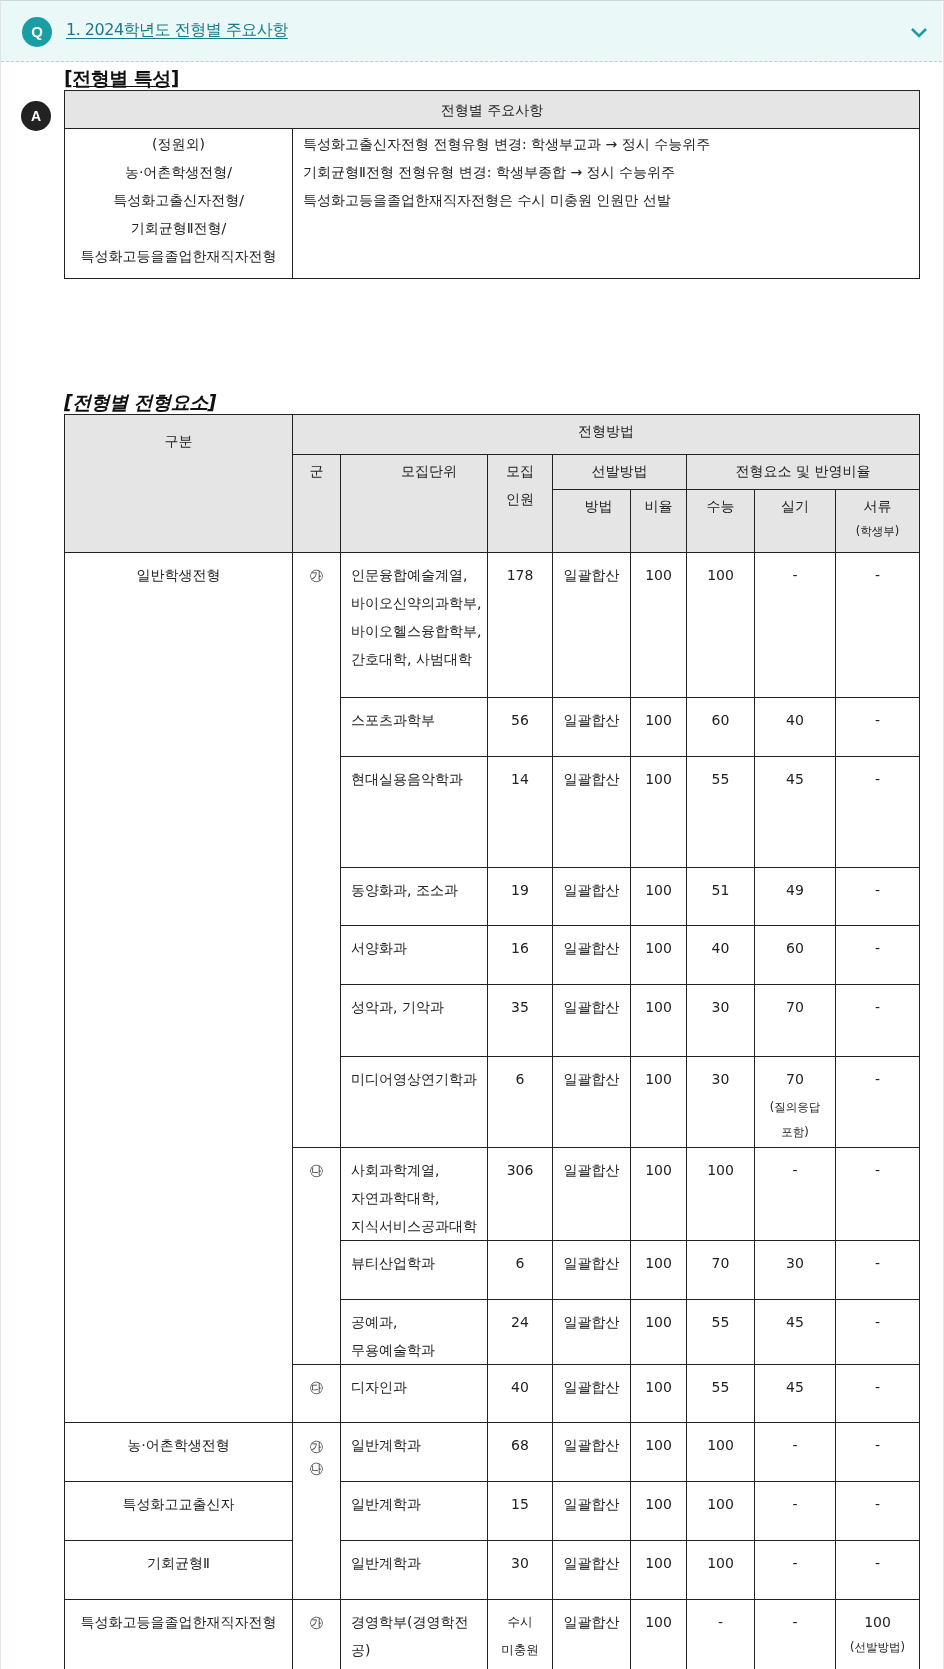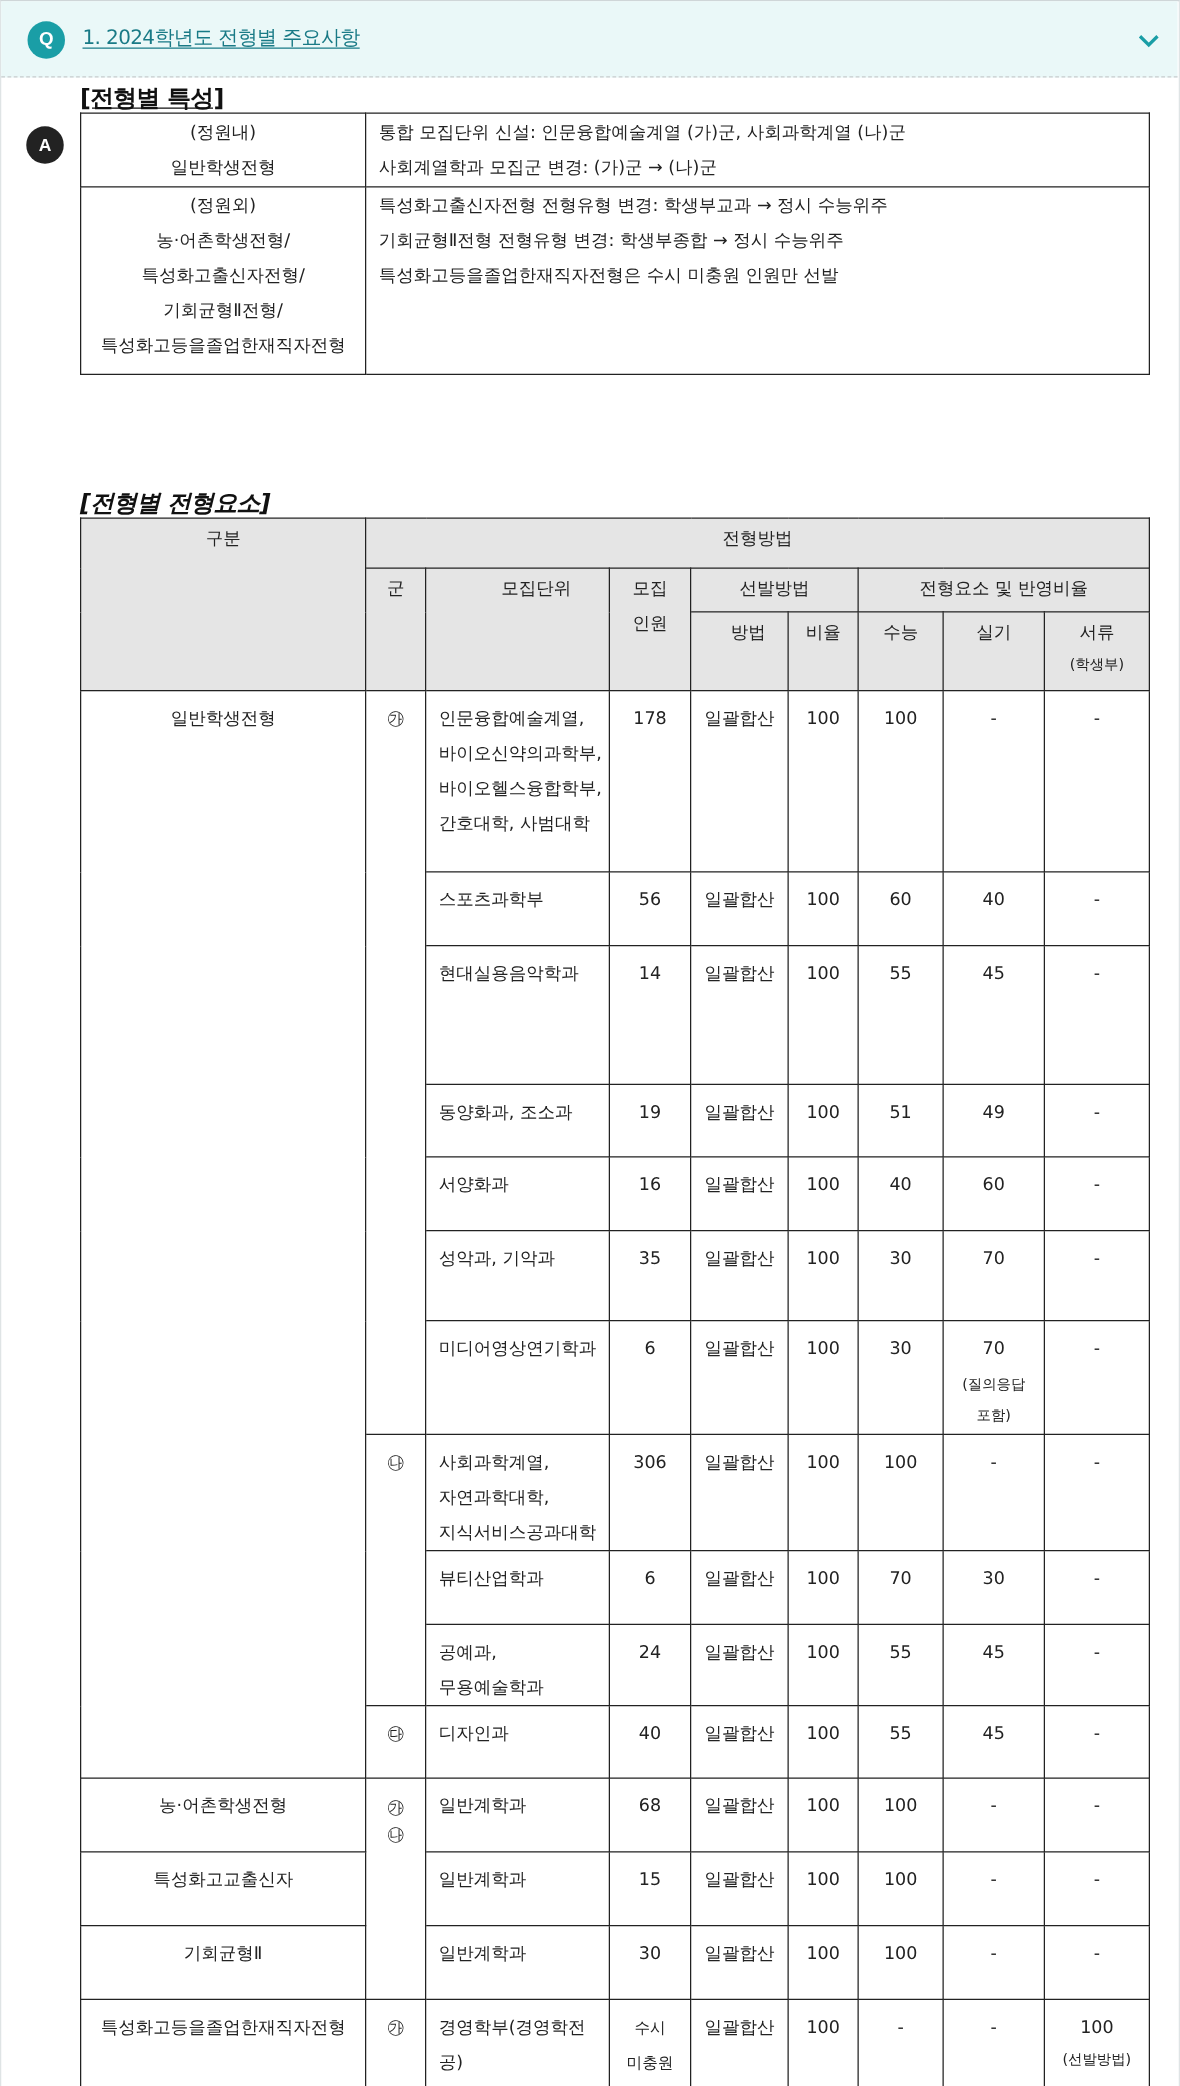--- a/index.html
+++ b/index.html
@@ -37,29 +37,22 @@
 <div class="abadge">A</div>
 
 <div class="h-sec" style="top:66px;text-decoration:underline;">[전형별 특성]</div>
 
 <table style="top:90px; width:855px;">
   <colgroup>
       <col style="width:228px">
       <col style="width:627px">
     </colgroup>
   <tbody>
-  <tr style="height:59px">
-    <td class="c" style="padding-top:1px;">
-      <div>(정원내)</div>
-      <div>일반학생전형</div>
-    </td>
-    <td class="l" style="padding-top:1px;">
-      <div>통합 모집단위 신설: 인문융합예술계열 (가)군, 사회과학계열 (나)군</div>
-      <div>사회계열학과 모집군 변경: (가)군 → (나)군</div>
-    </td>
+      <tr style="height:38px">
+    <th colspan="2" style="padding-top:5px;">전형별 주요사항</th>
   </tr>
   <tr style="height:150px">
     <td class="c" style="padding-top:1px;">
       <div>(정원외)</div>
       <div>농·어촌학생전형/</div>
       <div>특성화고출신자전형/</div>
       <div>기회균형Ⅱ전형/</div>
       <div>특성화고등을졸업한재직자전형</div>
     </td>
     <td class="l" style="padding-top:1px;">
@@ -80,21 +73,21 @@
       <col style="width:147px">
       <col style="width:65px">
     <col style="width:78px">
       <col style="width:56px">
       <col style="width:68px">
       <col style="width:81px">
       <col style="width:84px">
   </colgroup>
   <tbody>
       <tr style="height:40px">
-    <th rowspan="3" style="padding-top:2px;margin-top:40px;">구분</th>
+    <th rowspan="3" style="padding-top:12px;margin-top:40px;">구분</th>
     <th colspan="8" style="padding-top:2px;">전형방법</th>
   </tr>
   <tr style="height:35px">
     <th rowspan="2" style="padding-top:2px;">군</th>
     <th rowspan="2" style="padding-top:2px;padding-left:36px;">모집단위</th>
     <th rowspan="2" style="padding-top:2px;">
       <div>모집</div>
       <div>인원</div>
     </th>
     <th colspan="2" style="padding-top:2px;">선발방법</th>

